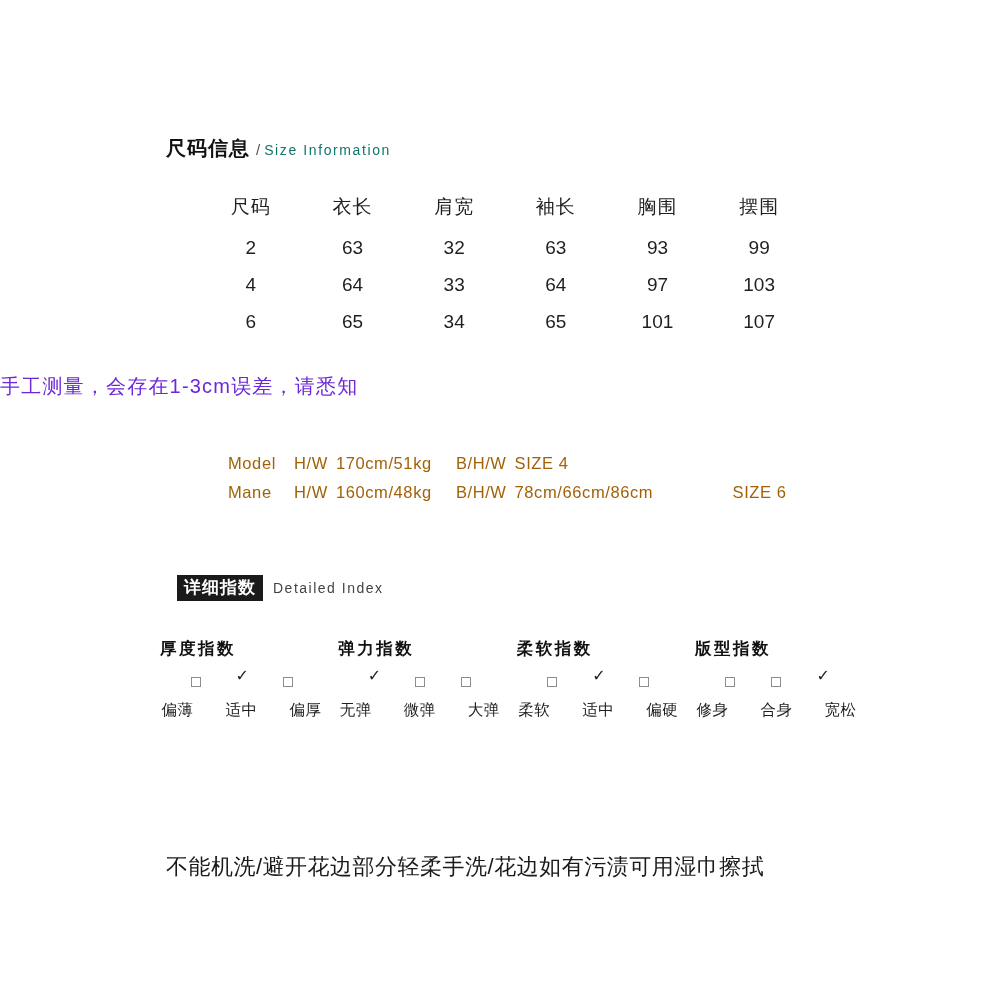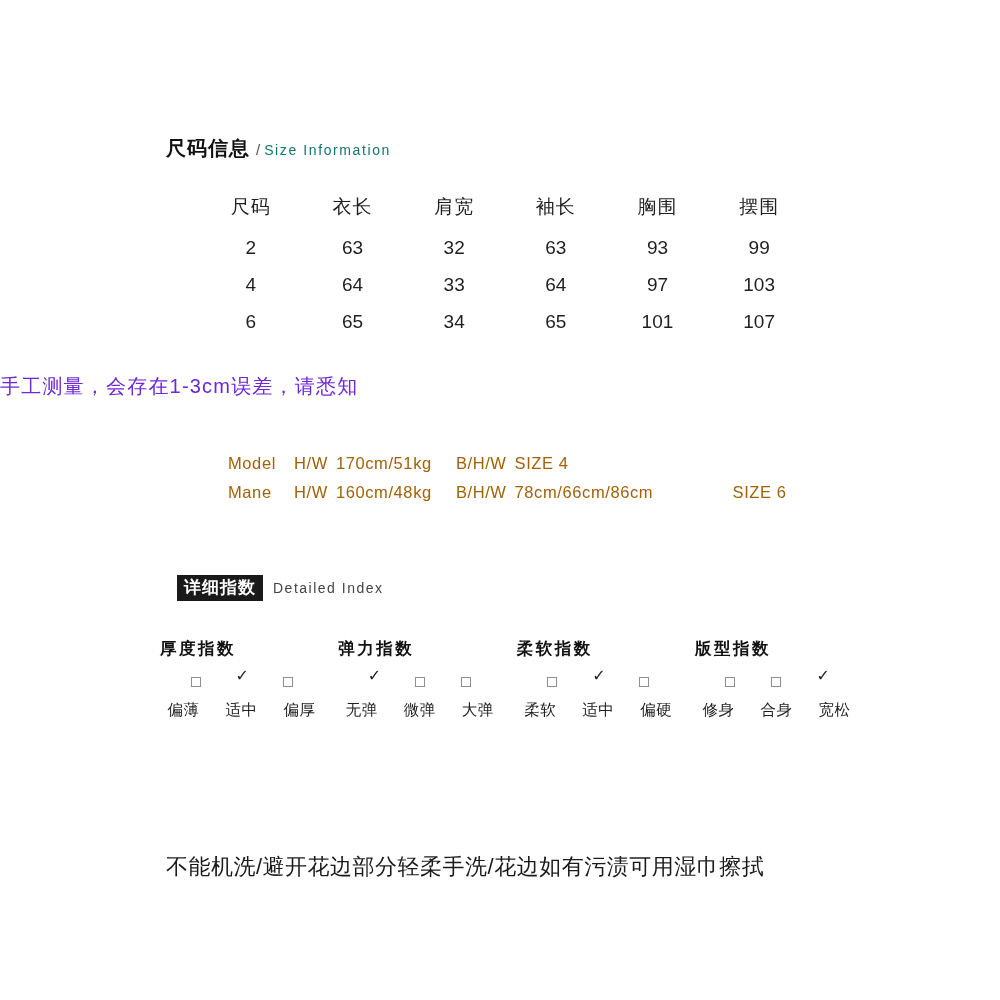--- a/index.html
+++ b/index.html
@@ -175,21 +175,21 @@
     left: -1px;
     top: -9px;
     font-size: 16px;
     line-height: 16px;
     color: #1a1a1a;
     font-family: "DejaVu Sans", sans-serif;
   }
   .labelrow {
     display: flex;
     justify-content: center;
-    gap: 24px;
+    gap: 30px;
     font-size: 15.5px;
     letter-spacing: 0.5px;
     color: #1f1f1f;
   }
   .labelrow span { width: 34px; }
 
   
   .washing-text {
     position: absolute;
     left: 166px;

